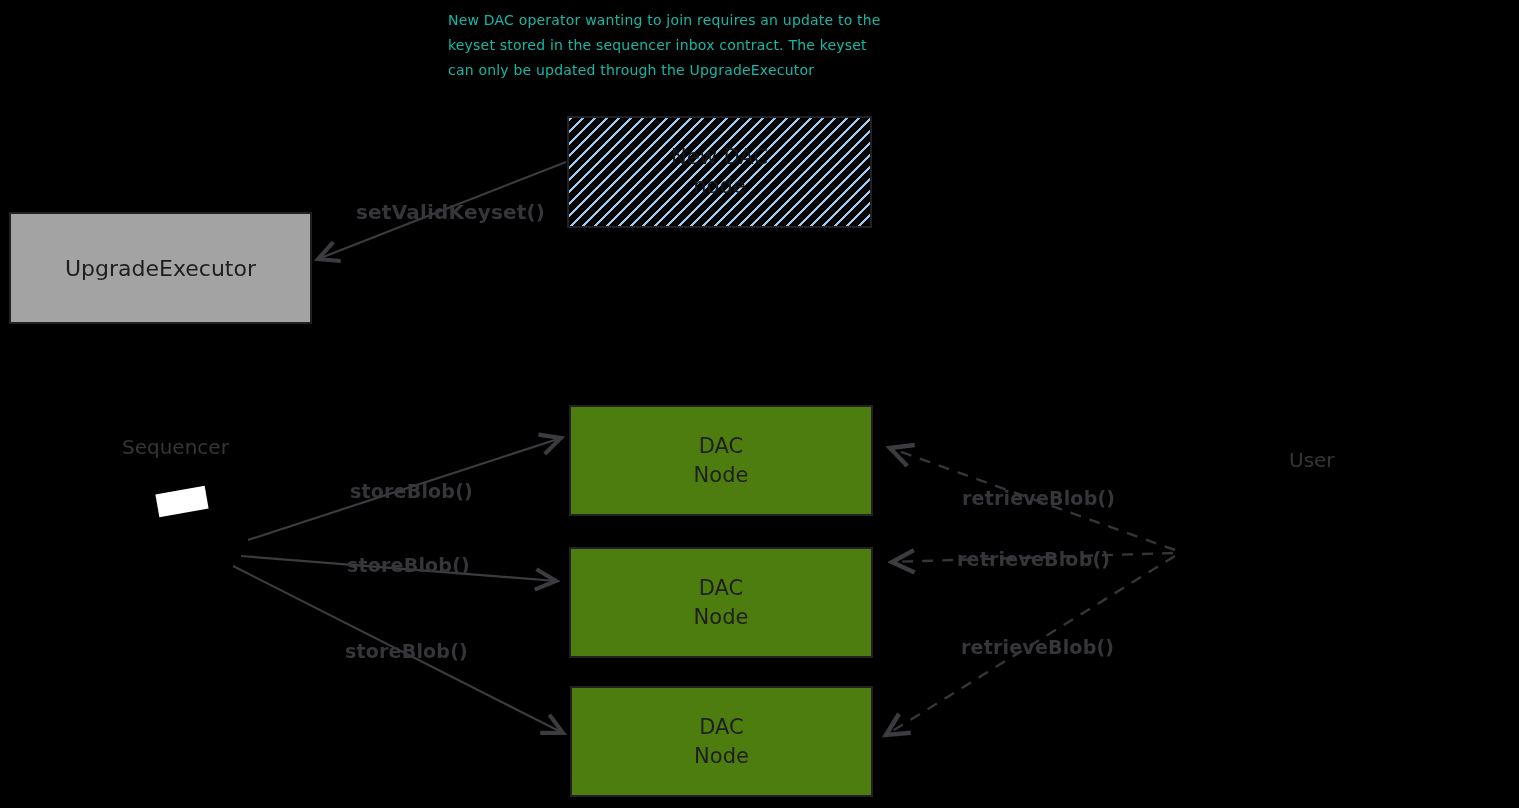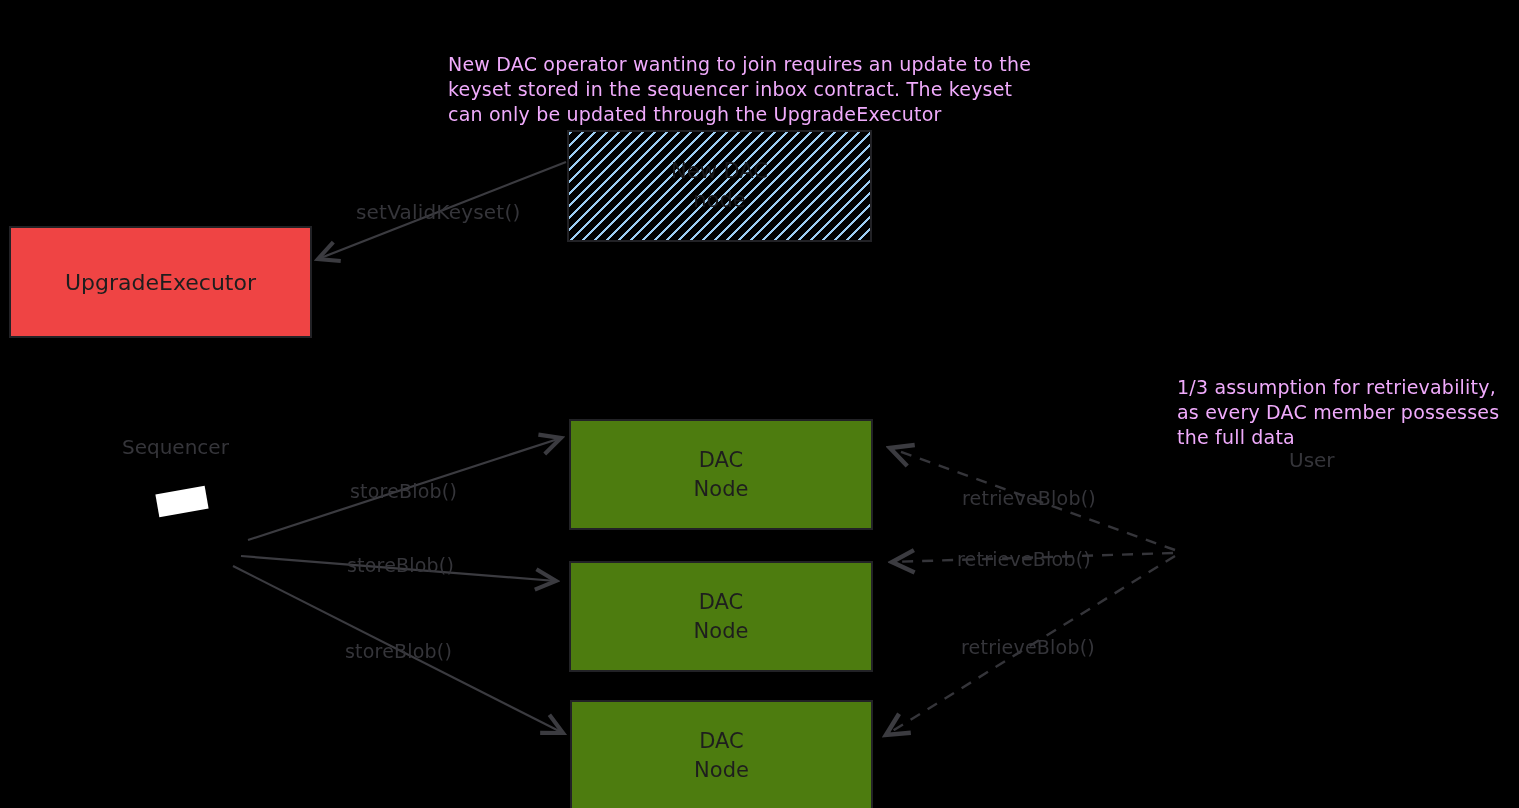--- a/index.html
+++ b/index.html
@@ -6,57 +6,56 @@
   .canvas {
     position: relative;
     width: 1519px;
     height: 808px;
     background: #000000;
     overflow: hidden;
     font-family: "DejaVu Sans", sans-serif;
   }
   .note {
     position: absolute;
-    color: #f0abfc;
-    font-size: 19px;
+    color: #14b8a6;
+    font-size: 14px;
     line-height: 25px;
     white-space: pre-line;
     letter-spacing: 0.2px;
-    margin-top: 44px;
   }
   .edge-label {
     position: absolute;
     color: #35353a;
     font-size: 19px;
     white-space: nowrap;
     letter-spacing: 0.2px;
+    font-weight: bold;
   }
   .node-label {
     position: absolute;
     color: #35353a;
     font-size: 20px;
     white-space: nowrap;
   }
   .box {
     position: absolute;
     box-sizing: border-box;
     border: 2px solid #222226;
     display: flex;
     align-items: center;
     justify-content: center;
     text-align: center;
-    margin-top: 14px;
   }
   .box .txt {
     white-space: pre-line;
     font-size: 21px;
     line-height: 29px;
     color: #1e1e1e;
   }
-  .box-pink { background: #ef4444; }
+  .box-pink { background: #a3a3a3; }
   .box-blue { background: #4d7c0f; }
   .box-hatch {
     background: repeating-linear-gradient(
       135deg,
       rgba(165, 216, 255, 0.95) 0px,
       rgba(165, 216, 255, 0.95) 2.2px,
       transparent 2.2px,
       transparent 8.5px
     );
   }
@@ -97,23 +96,20 @@
 
     <line x1="1175" y1="550" x2="890" y2="448" stroke="#35353a" stroke-width="2.4" stroke-dasharray="11 9" marker-end="url(#ah)"></line>
     <line x1="1173" y1="553" x2="892" y2="562" stroke="#35353a" stroke-width="2.4" stroke-dasharray="11 9" marker-end="url(#ah)"></line>
     <line x1="1175" y1="556" x2="886" y2="735" stroke="#35353a" stroke-width="2.4" stroke-dasharray="11 9" marker-end="url(#ah)"></line>
   </svg>
 
   <div class="note" style="left:448px; top:8px;">New DAC operator wanting to join requires an update to the
 keyset stored in the sequencer inbox contract. The keyset
 can only be updated through the UpgradeExecutor</div>
 
-  <div class="note" style="left:1177px; top:331px;">1/3 assumption for retrievability,
-as every DAC member possesses
-the full data</div>
 
 
   <div class="box box-hatch" style="left:567px; top:116px; width:305px; height:112px;">
     <div class="txt">New DAC
 node</div>
   </div>
 
   <div class="box box-pink" style="left:9px; top:212px; width:303px; height:112px;">
     <div class="txt" style="font-size:22px;">UpgradeExecutor</div>
   </div>

